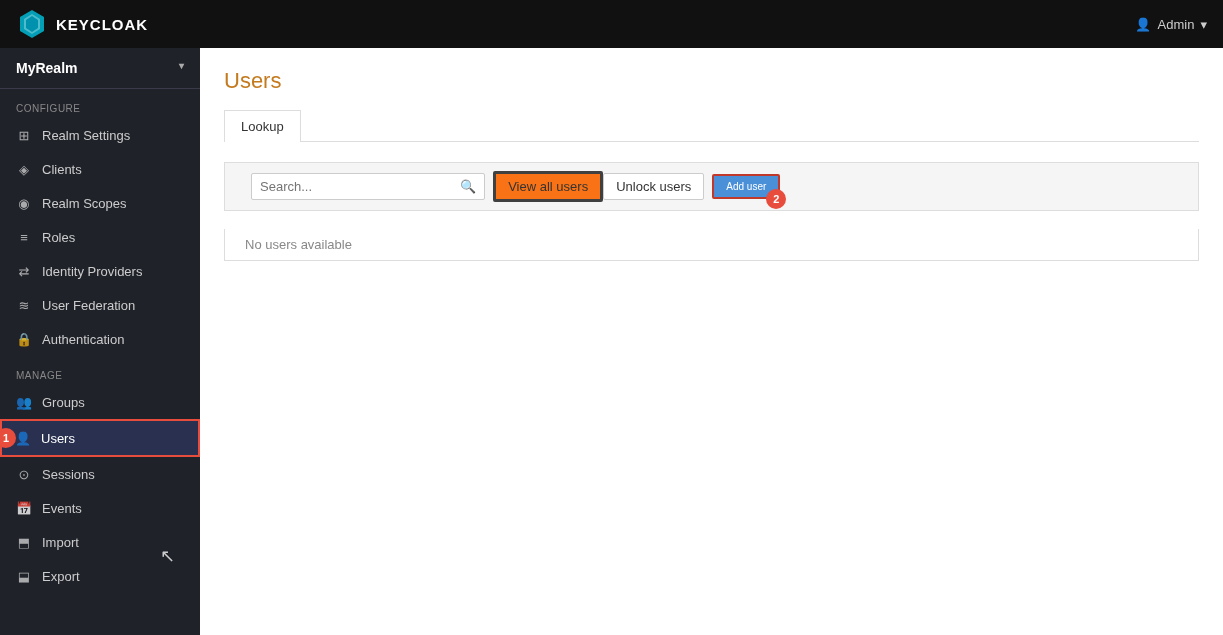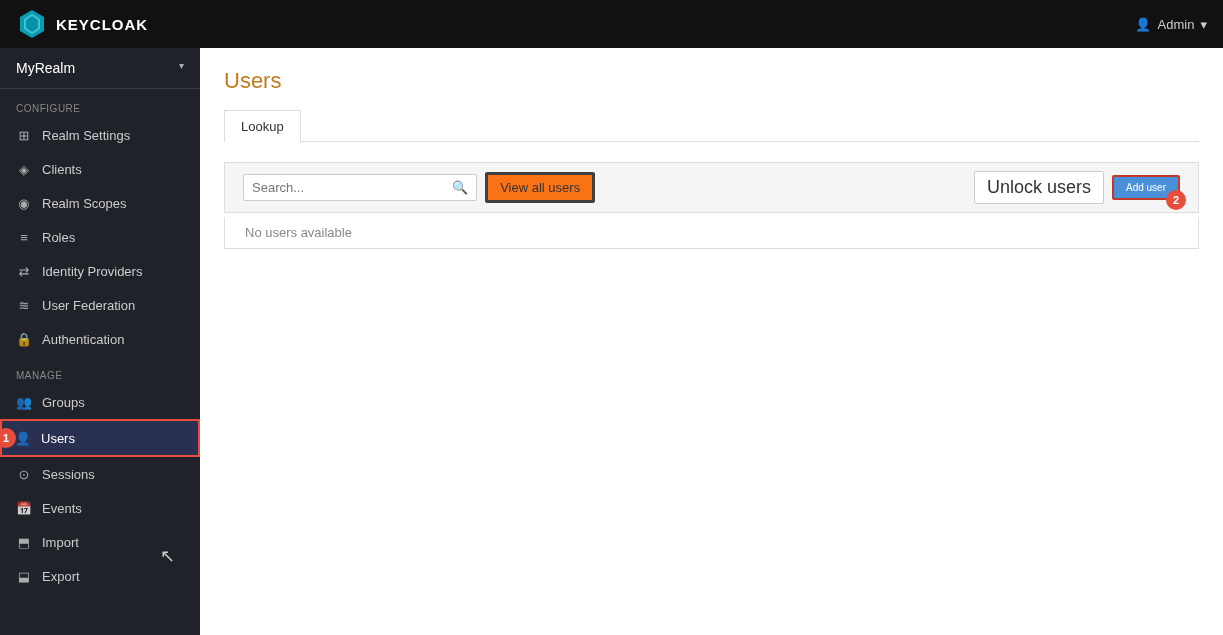--- a/index.html
+++ b/index.html
@@ -57,21 +57,21 @@
       flex-shrink: 0;
     }
     .realm-selector {
       padding: 12px 16px;
       display: flex;
       justify-content: space-between;
       border-bottom: 1px solid #3a3a4a;
       cursor: pointer;
       color: white;
       font-size: 14px;
-      font-weight: 400;
+      font-weight: 700;
     }
     .realm-selector .chevron {
       font-size: 10px;
       color: #aaa;
     }
 
     .sidebar-section-label {
       font-size: 10px;
       text-transform: uppercase;
       color: #888;
@@ -137,25 +137,25 @@
       background: white;
       border-color: #ddd;
       border-bottom-color: white;
       color: #333;
     }
 
     
     .search-row {
       display: flex;
       align-items: center;
-      justify-content: space-between;
+      justify-content: flex-start;
       background: #f5f5f5;
       border: 1px solid #ddd;
-      padding: 8px 18px;
-      margin-bottom: 4px;
+      padding: 8px 26px;
+      margin-bottom: 18px;
     }
     .search-left {
       display: flex;
       align-items: center;
       gap: 8px;
     }
     .search-input-wrapper {
       display: flex;
       align-items: center;
       border: 1px solid #ccc;
@@ -191,21 +191,21 @@
     .search-right {
       display: flex;
       align-items: center;
       gap: 8px;
     }
     .unlock-btn {
       background: #fff;
       border: 1px solid #ccc;
       padding: 5px 12px;
       cursor: pointer;
-      font-size: 18px;
+      font-size: 13px;
       color: #333;
       border-radius: 2px;
     }
     .add-user-btn {
       background: #4a90d9;
       border: 2px solid #c0392b;
       padding: 5px 12px;
       cursor: pointer;
       font-size: 10px;
       color: white;

